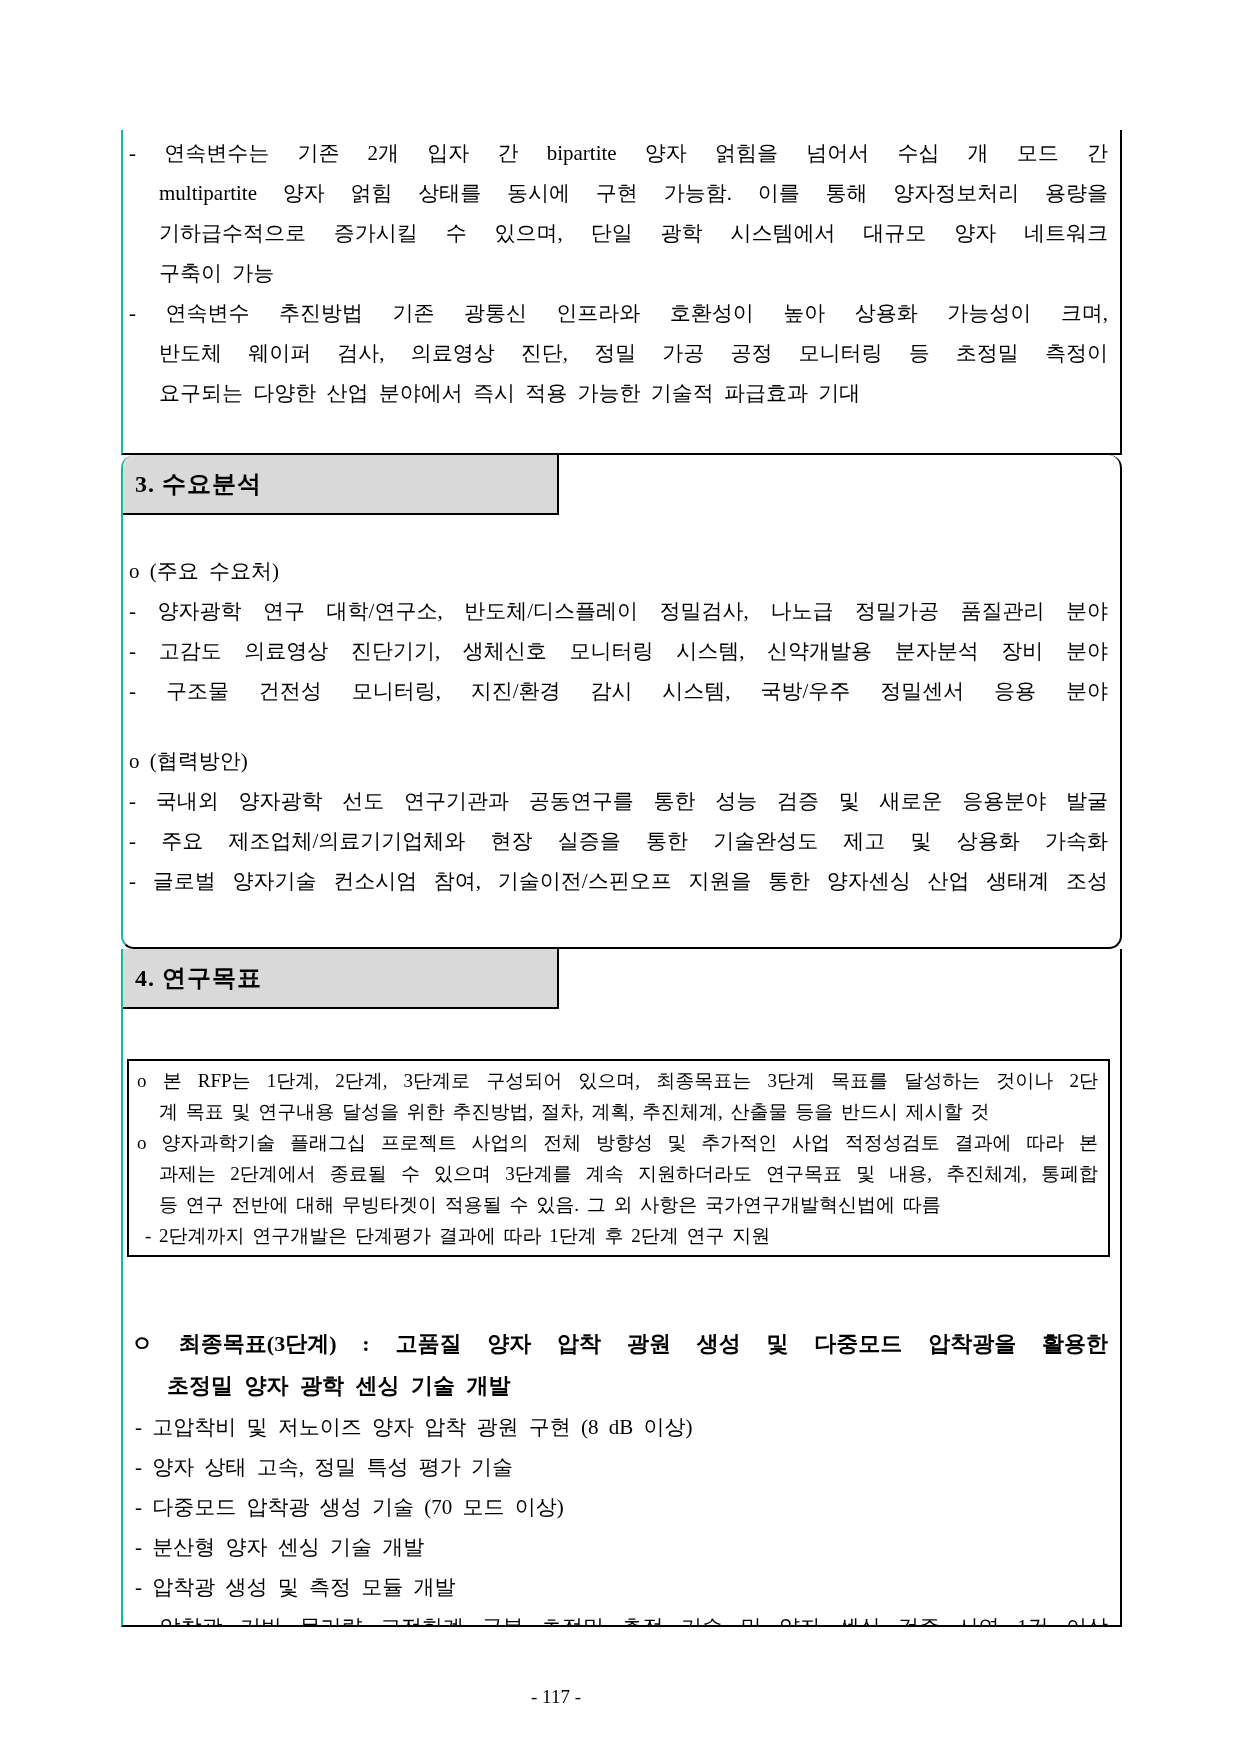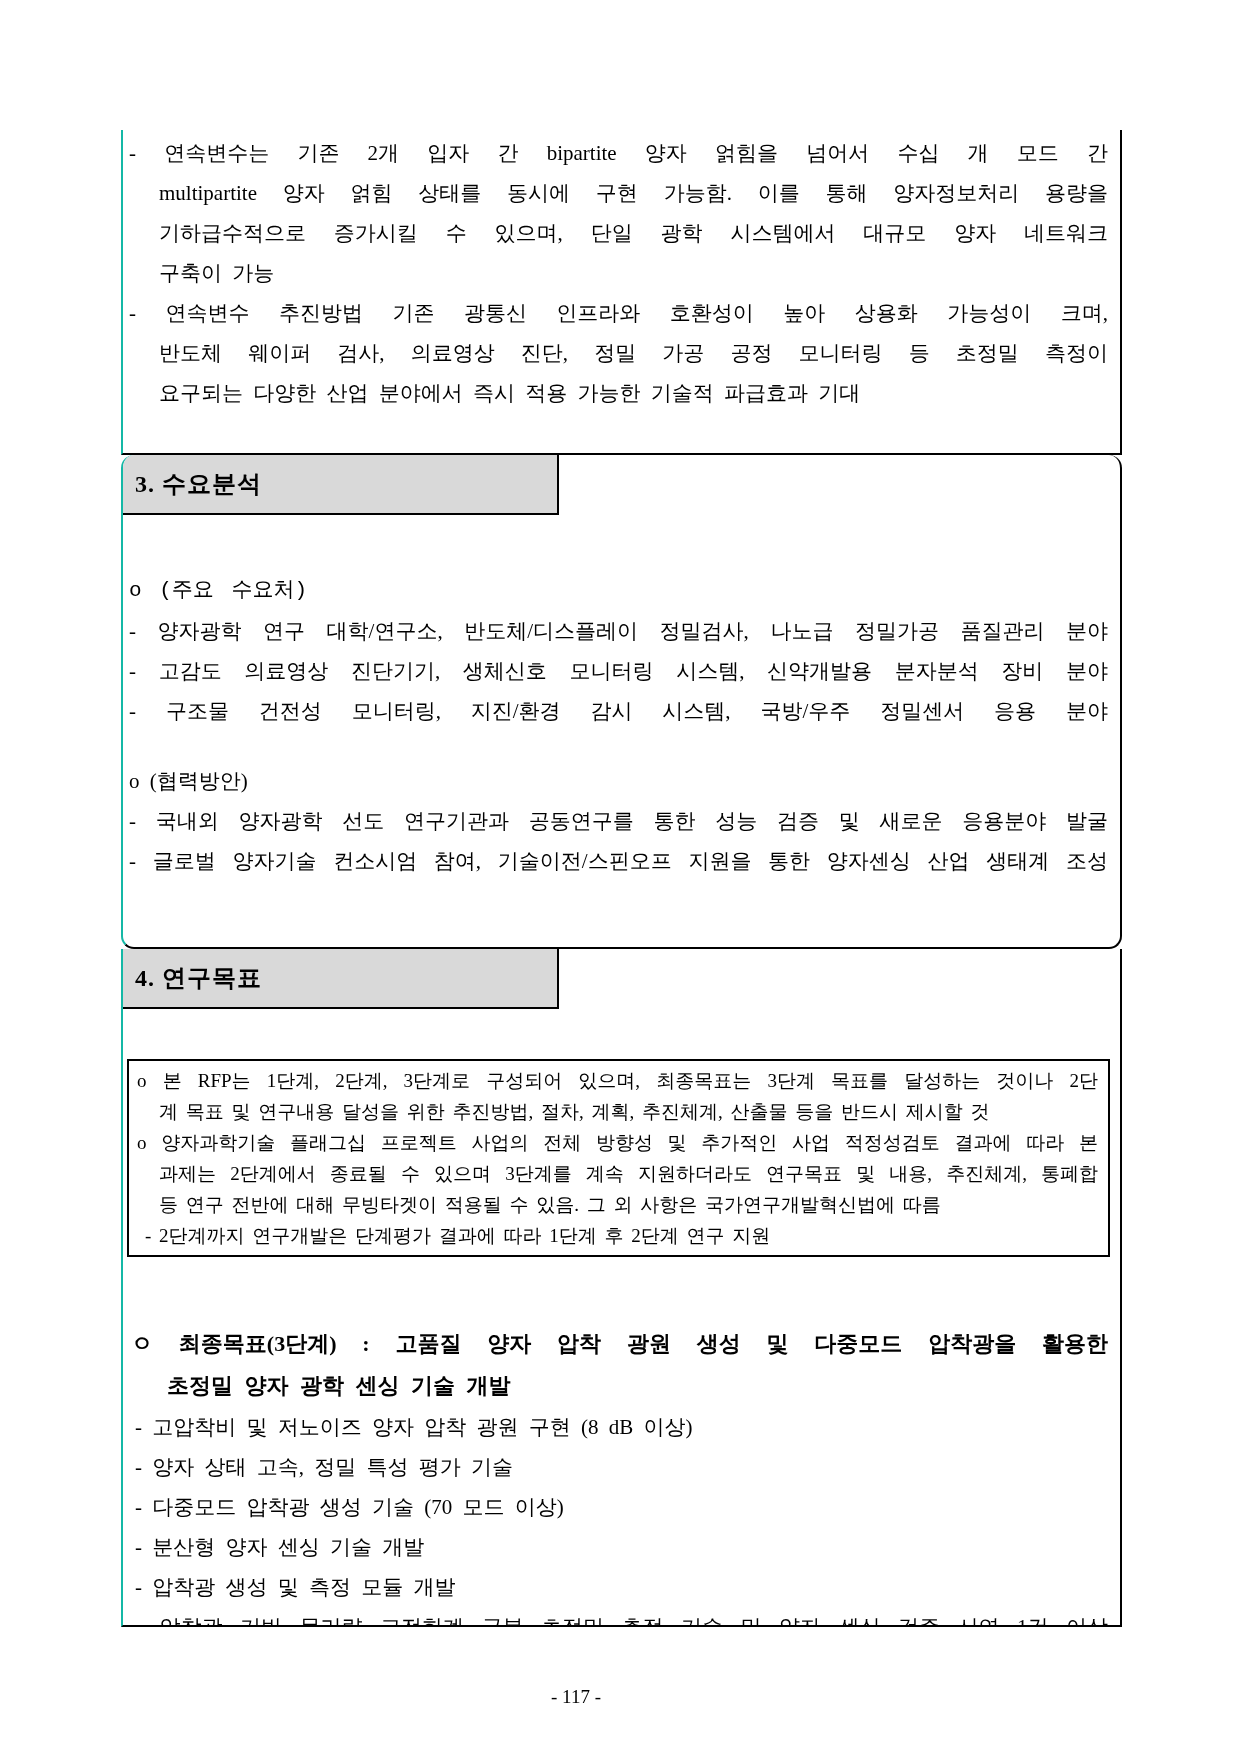--- a/index.html
+++ b/index.html
@@ -45,21 +45,21 @@
     background: #d9d9d9;
     border: 2px solid #000;
     font-weight: bold;
     font-size: 24px;
     display: flex; align-items: center;
     padding-left: 12px;
     letter-spacing: 1px;
   }
 
   .pad { padding: 0 12px 0 6px; }
-  .mt36 { margin-top: 56px; font-family: Liberation Mono, monospace; }
+  .mt36 { margin-top: 36px; }
   .mt30 { margin-top: 30px; }
 
   .notice {
     box-sizing: border-box;
     margin: 50px 10px 0 4px;
     border: 2px solid #000;
     padding: 4px 10px 4px 8px;
   }
   .nline {
     font-size: 19px;
@@ -82,21 +82,20 @@
   }
   .g2 { padding-left: 36px; }
   .gitems .line { line-height: 40px; padding-left: 4px; }
 
   .footer {
     position: absolute;
     left: 0; top: 1686px;
     width: 1112px;
     text-align: center;
     font-size: 19px;
-    margin-left: 20px;
   }
 </style>
 </head>
 <body>
 
 <div class="content">
 
   <div class="cell c1">
     <div class="line jl">- 연속변수는 기존 2개 입자 간 bipartite 양자 얽힘을 넘어서 수십 개 모드 간</div>
     <div class="line jl cont">multipartite 양자 얽힘 상태를 동시에 구현 가능함. 이를 통해 양자정보처리 용량을</div>
@@ -111,20 +110,21 @@
     <div class="hdr">
       <span>3. 수요분석</span>
     </div>
     <div class="pad">
       <div class="line mt36">o (주요 수요처)</div>
       <div class="line jl">- 양자광학 연구 대학/연구소, 반도체/디스플레이 정밀검사, 나노급 정밀가공 품질관리 분야</div>
       <div class="line jl">- 고감도 의료영상 진단기기, 생체신호 모니터링 시스템, 신약개발용 분자분석 장비 분야</div>
       <div class="line jl">- 구조물 건전성 모니터링, 지진/환경 감시 시스템, 국방/우주 정밀센서 응용 분야</div>
       <div class="line mt30">o (협력방안)</div>
       <div class="line jl">- 국내외 양자광학 선도 연구기관과 공동연구를 통한 성능 검증 및 새로운 응용분야 발굴</div>
+      <div class="line jl">- 주요 제조업체/의료기기업체와 현장 실증을 통한 기술완성도 제고 및 상용화 가속화</div>
       <div class="line jl">- 글로벌 양자기술 컨소시엄 참여, 기술이전/스핀오프 지원을 통한 양자센싱 산업 생태계 조성</div>
     </div>
   </div>
 
   <div class="cell c4">
     <div class="hdr">
       <span>4. 연구목표</span>
     </div>
 
     <div class="notice">

